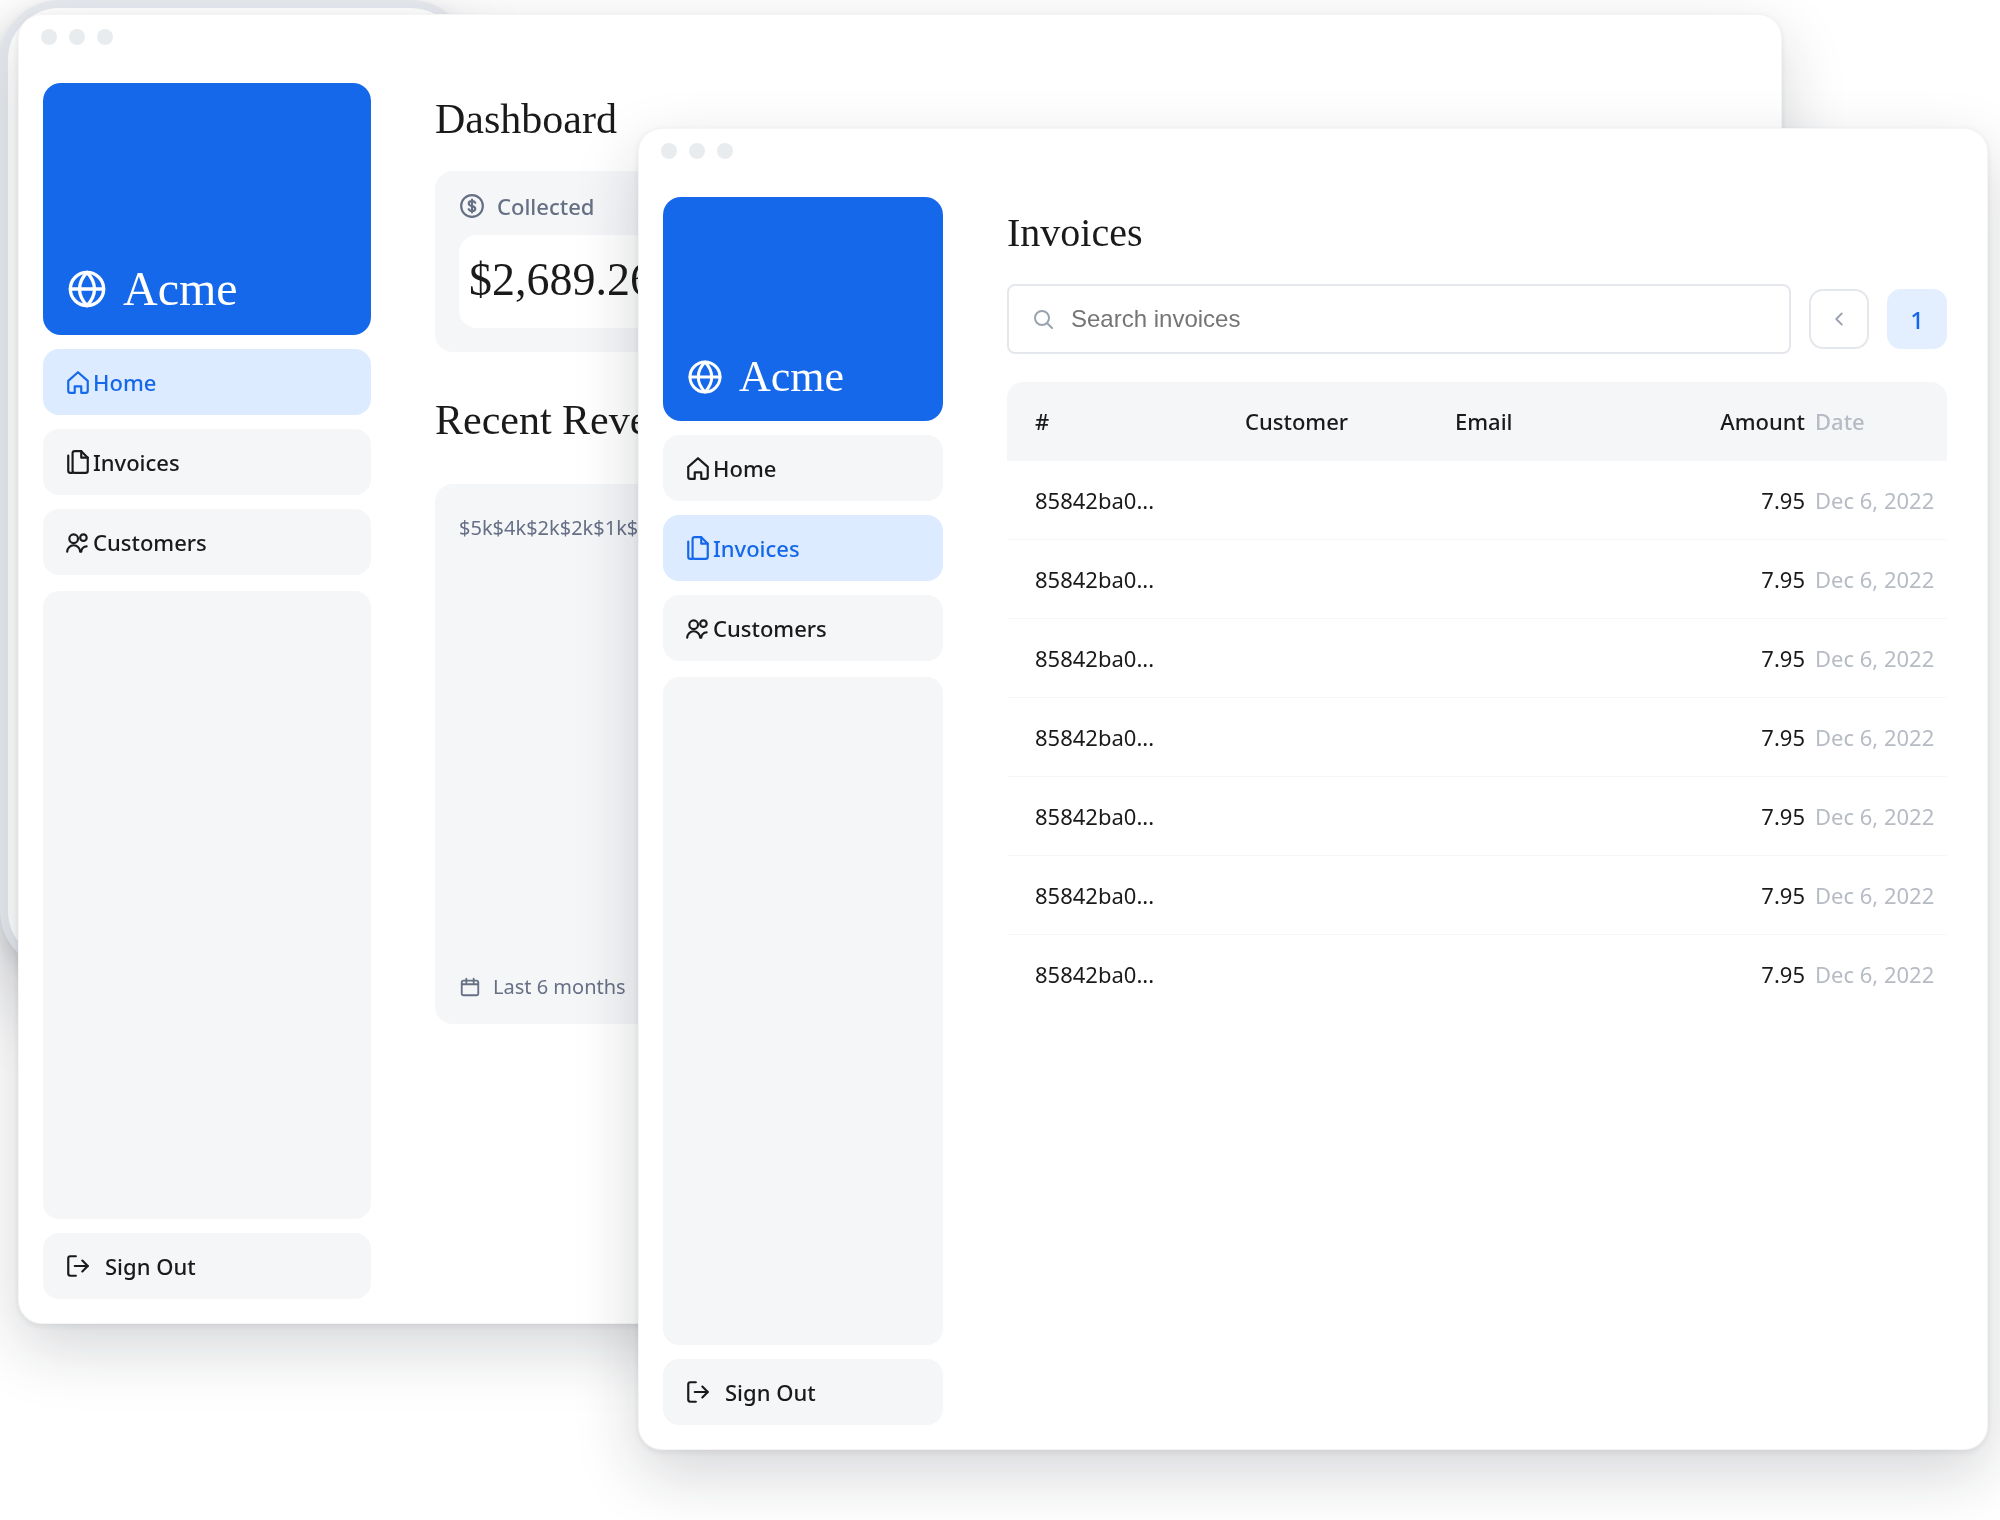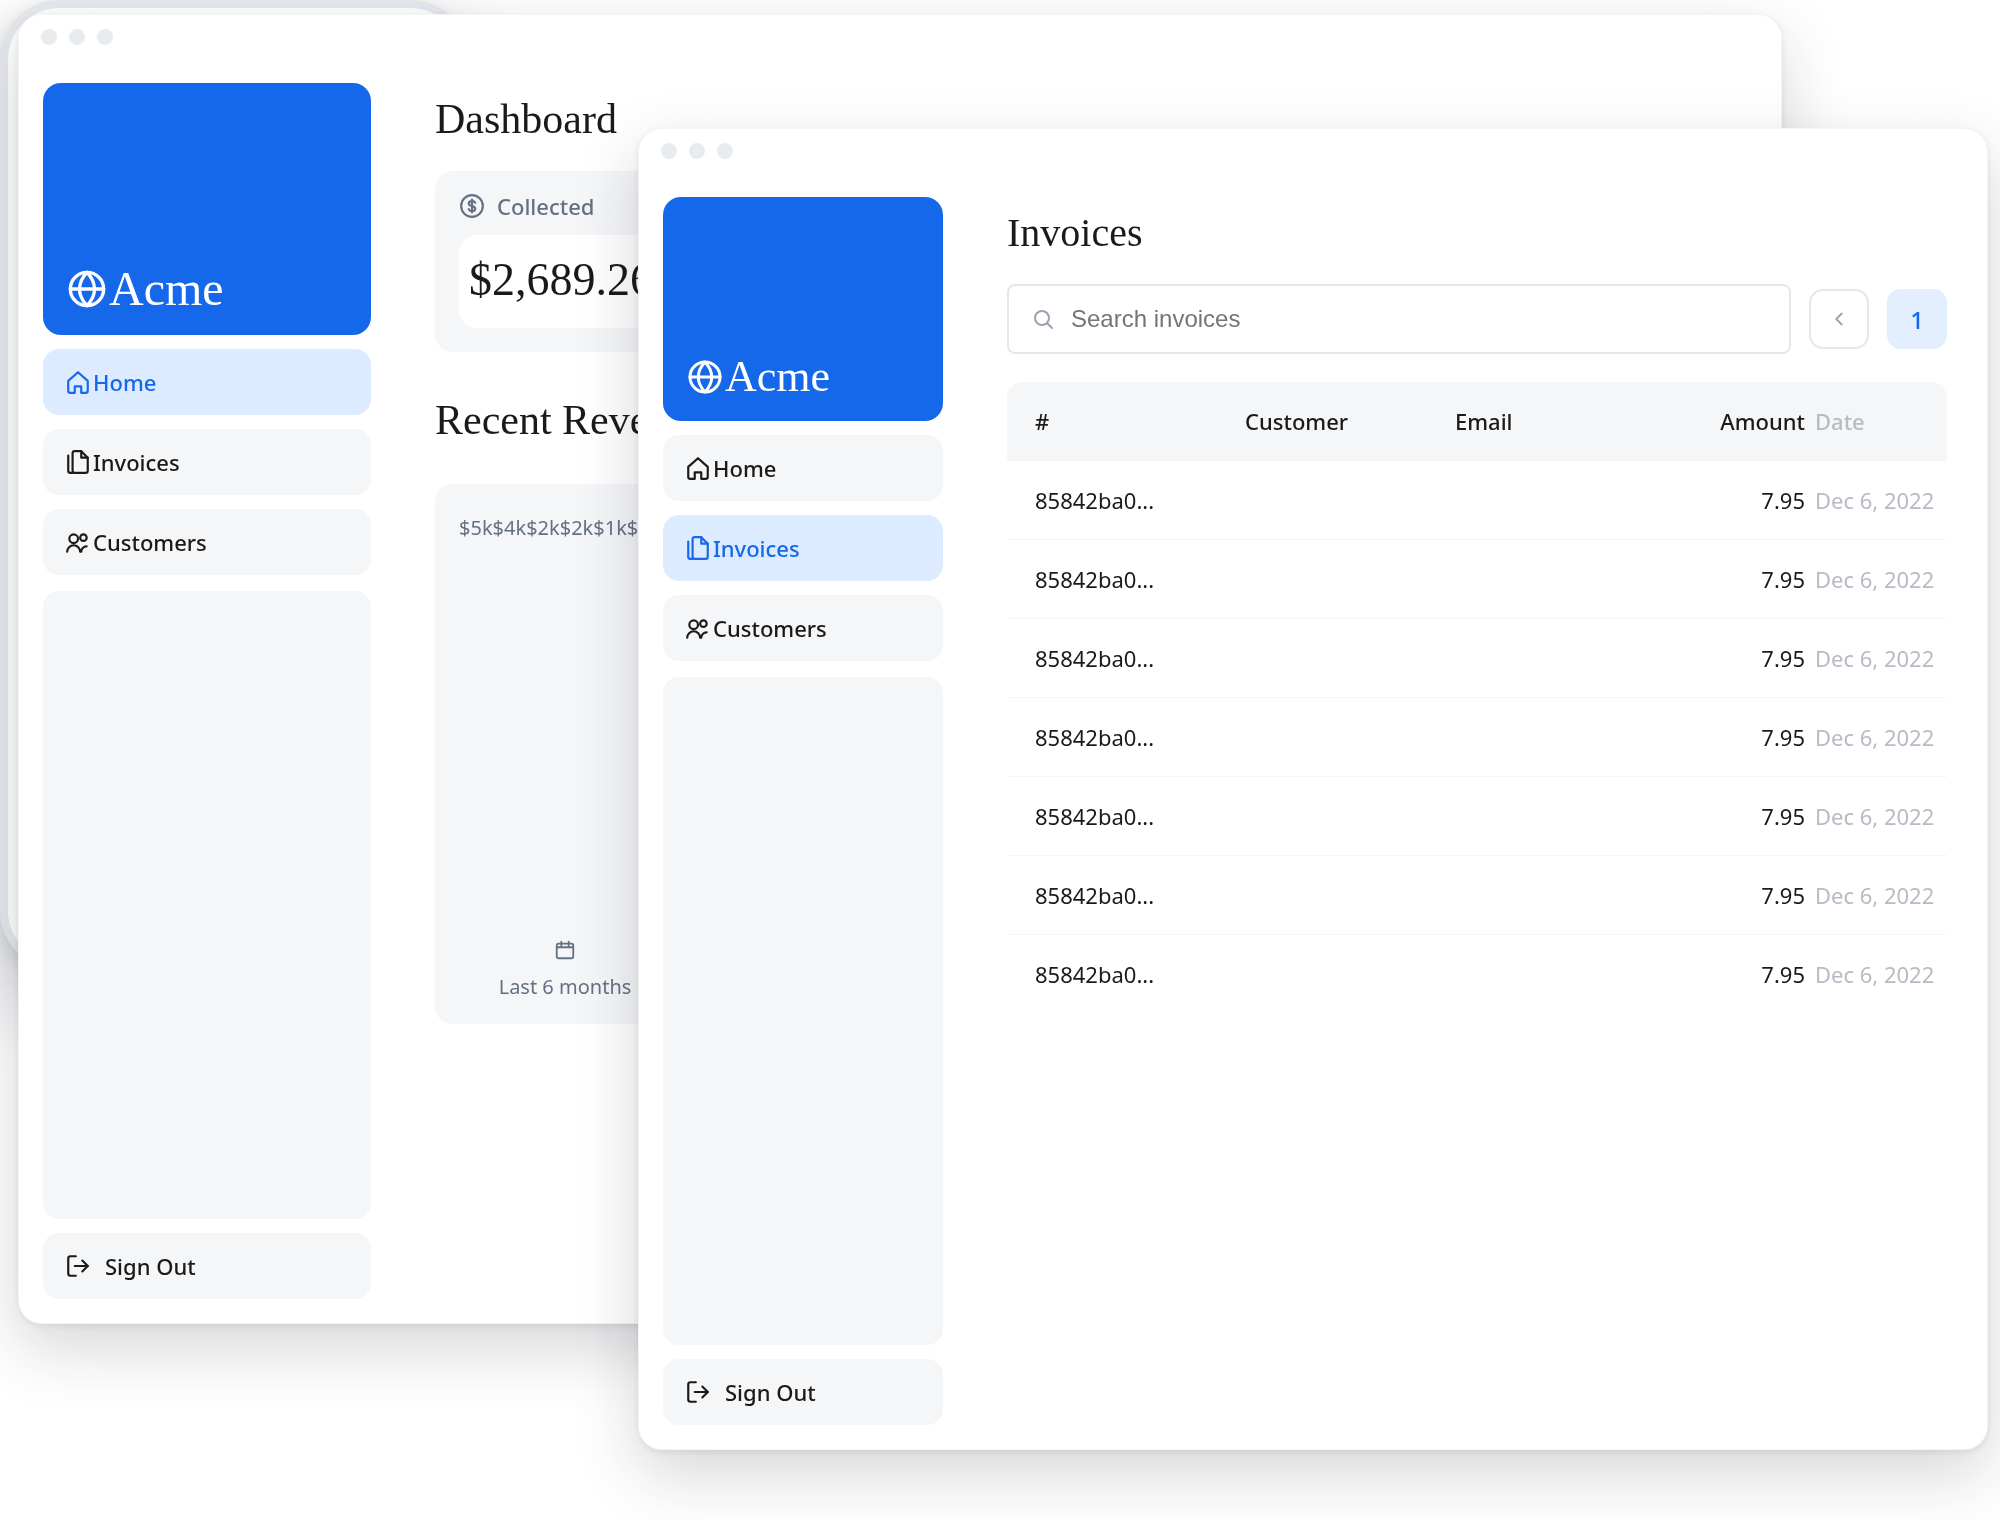--- a/index.html
+++ b/index.html
@@ -24,21 +24,21 @@
   .serif { font-family: ui-serif, "Iowan Old Style", "Palatino Linotype", "Palatino", Georgia, serif; }
   .win {
     position:absolute; border-radius:24px; background:#fff; box-shadow:var(--shadow);
     border:1px solid rgba(0,0,0,0.04); overflow:hidden;
   }
   .titlebar { height:44px; display:flex; align-items:center; padding:0 22px; gap:12px; }
   .dot { width:16px; height:16px; border-radius:50%; background:#e9ecef; }
   .layout { display:flex; height:calc(100% - 44px); }
   .sidebar { display:flex; flex-direction:column; padding:24px; gap:14px; }
   .logo-panel { background:var(--blue); border-radius:18px; display:flex; align-items:flex-end; padding:24px 24px 22px; }
-  .brand { display:flex; align-items:center; gap:2px; color:#fff; }
+  .brand { display:flex; align-items:center; gap:16px; color:#fff; }
   .brand .serif { font-size:48px; line-height:1; }
   .globe { width:40px; height:40px; stroke:#fff; }
   .nav-item {
     display:flex; align-items:center; gap:2px; padding:18px 22px; font-size:22px; font-weight:500;
     border-radius:16px; color:var(--black); background:var(--grey-card); cursor:pointer;
   }
   .nav-item.active { background:var(--blue-light2); color:var(--blue); }
   .nav-item.active svg { stroke:var(--blue); }
   .nav-item svg { width:26px; height:26px; stroke:#1a1a1a; }
   .nav-spacer { flex:1; background:var(--grey-card); border-radius:16px; margin-top:2px; }
@@ -57,21 +57,21 @@
   #winA .logo-panel { height:252px; }
   #winA .card { width:260px; }
   #winA .stat-value { text-align:left; padding-left:10px; }
   #winA .chart-card { margin-top:40px; background:var(--grey-card); border-radius:18px; padding:30px 24px 24px; width:260px; height:540px; display:flex; flex-direction:column; }
   #winA .chart-body { display:flex; flex:1; gap:18px; }
   #winA .ylabels { display:flex; flex-direction:row; justify-content:flex-end; color:var(--grey-text); font-size:20px; padding-bottom:30px; }
   #winA .bars { flex:1; display:flex; align-items:flex-end; gap:18px; justify-content:center; }
   #winA .bar-wrap { display:flex; flex-direction:column; align-items:center; gap:10px; }
   #winA .bar { width:60px; background:#cfe2ff; border-radius:8px 8px 0 0; }
   #winA .xlabel { color:var(--grey-text); font-size:20px; }
-  #winA .chart-foot { display:flex; align-items:center; gap:12px; margin-top:8px; color:var(--grey-text); font-size:20px;flex-direction:column; }
+  #winA .chart-foot { display:flex; align-items:center; gap:12px; margin-top:8px; color:var(--grey-text); font-size:20px; }
 
   
   #winB { left:638px; top:128px; width:1350px; height:1322px; }
   #winB .sidebar { width:328px; }
   #winB .logo-panel { height:224px; }
   #winB .brand .serif { font-size:44px; }
   #winB .globe { width:36px; height:36px; }
   #winB .content h1 { font-size:40px; }
   #winB .toolbar { display:flex; gap:18px; align-items:center; margin-bottom:28px; }
   #winB .search { flex:1; display:flex; align-items:center; gap:14px; border:2px solid var(--grey-border); border-radius:8px; padding:18px 22px; color:#9aa2af; font-size:24px; }

